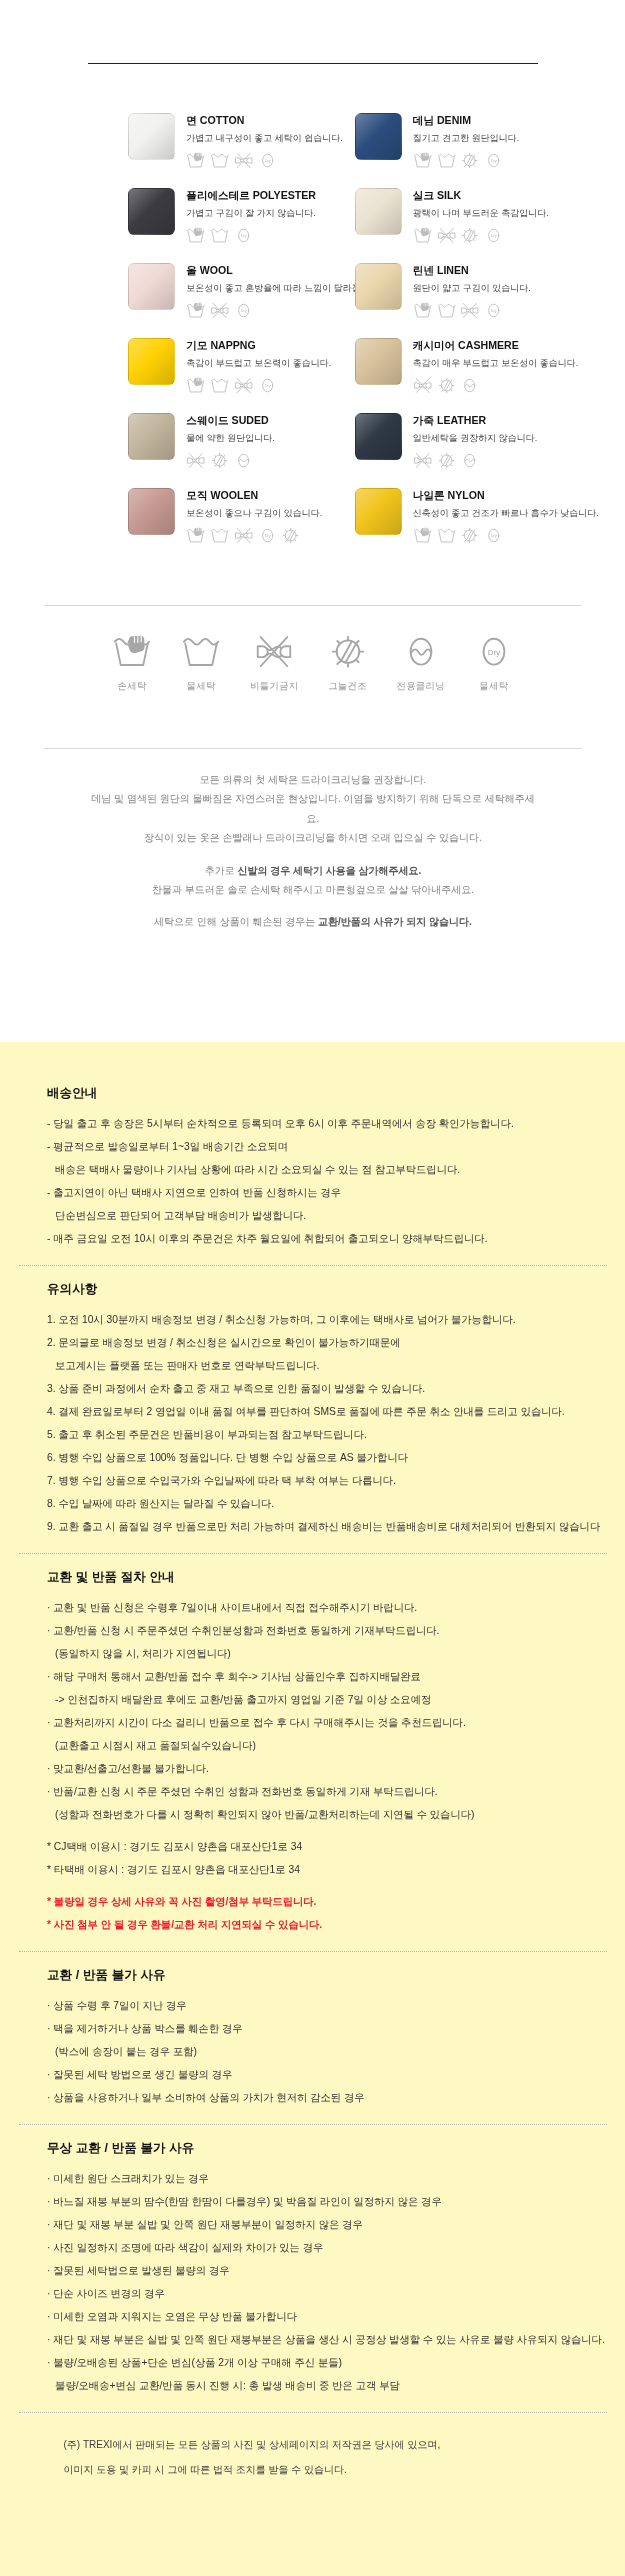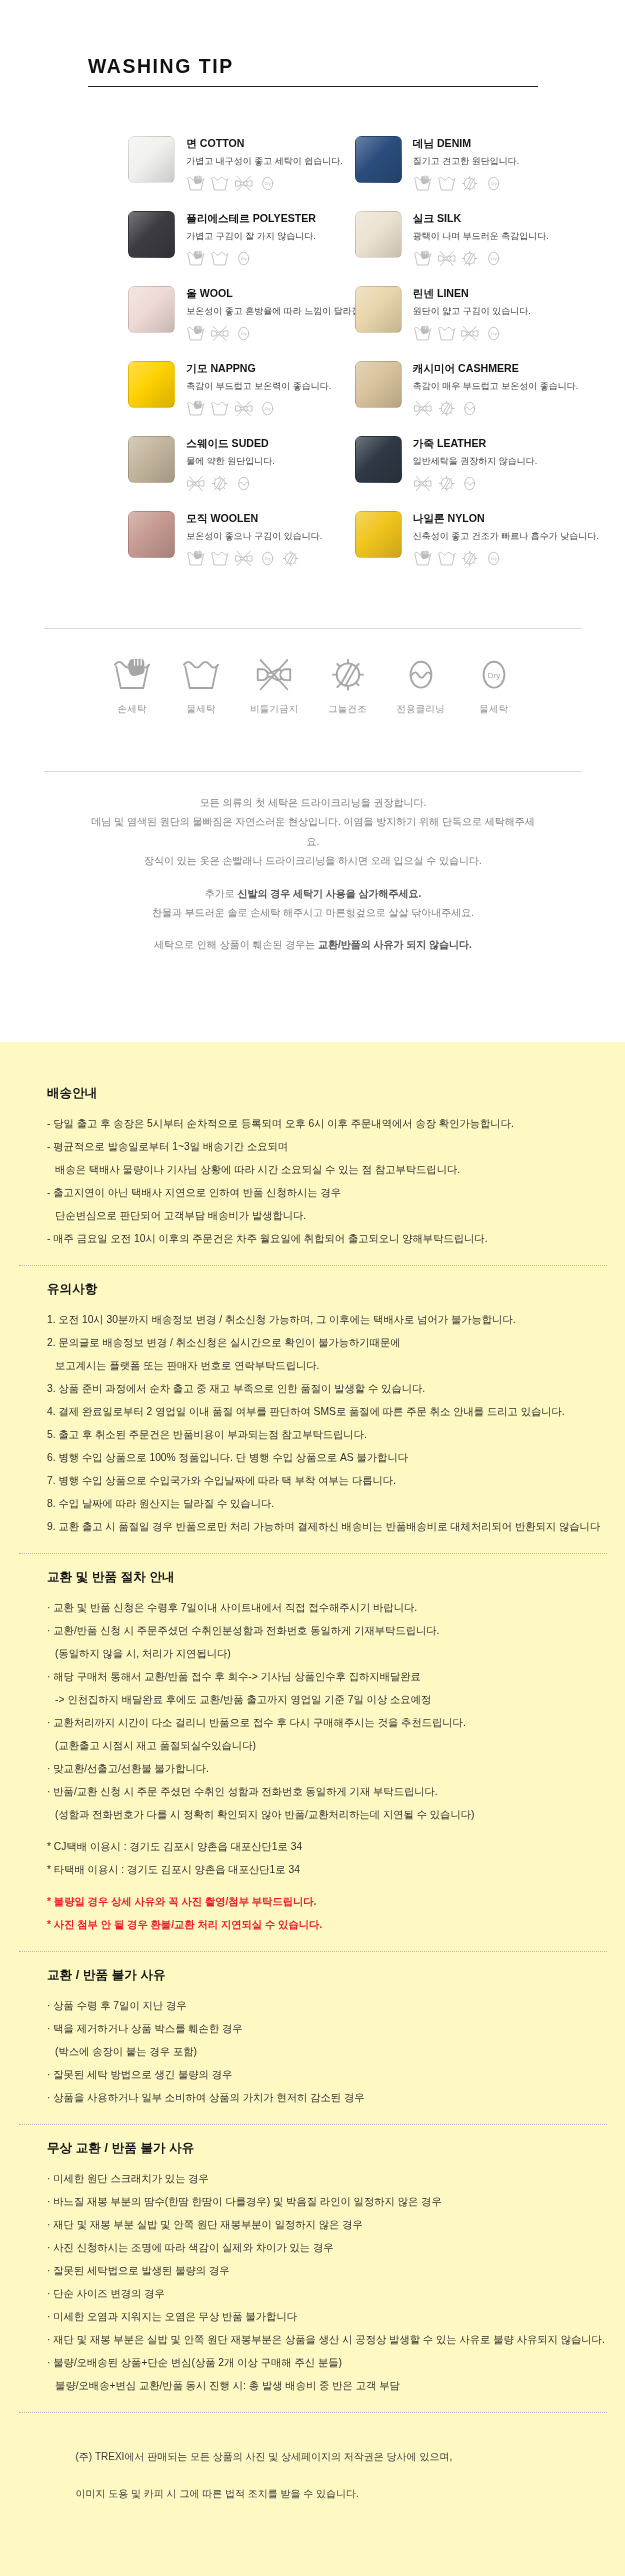--- a/index.html
+++ b/index.html
@@ -39,21 +39,21 @@
   .notice{box-sizing:border-box;background:#fef9c3;min-height:1534px;padding:33px 44px 38px 47px;overflow:hidden;color:#2e2e2e;}
   .nsec{margin-top:15px;}
   .nsec:first-child{margin-top:10px;}
   .nsec h2{margin:0 0 10px;font-size:12.5px;font-weight:800;color:#151515;letter-spacing:0.1px;}
   .nsec p{margin:0;font-size:10.3px;line-height:23px;white-space:nowrap;color:#2e2e2e;}
   .nsec p.indent{padding-left:8.1px;}
   .nsec p.gap{margin-top:8.8px;}
   .nsec p.red{color:#f01e2c;font-weight:700;}
   hr.ndiv{border:0;border-top:0.6px dotted #b8b8b8;margin:15px -25px 15px -28px;}
   .footer{padding:3.8px 0 0 12.5px;}
-  .footer p{margin:16px;font-size:10px;line-height:20.7px;color:#3b3b3b;white-space:nowrap;}
+  .footer p{margin:4px;font-size:10px;line-height:20.7px;color:#3b3b3b;white-space:nowrap;}
 </style>
 </head>
 <body>
 
 <svg width="0" height="0" style="position:absolute" aria-hidden="true">
   <defs>
     <symbol id="sym-handwash" viewBox="0 0 48 48">
       <path d="M3.5 14 c3.4 -4.6 6.9 -4.6 10.3 0 c3.4 4.6 6.9 4.6 10.3 0 c3.4 -4.6 6.9 -4.6 10.3 0 c3.4 4.6 6.9 4.6 10.3 0"></path>
       <path d="M5 16 L10.5 42 H37.5 L43 16"></path>
       <path d="M20.5 11 c0 -2 1.6 -3.6 3.6 -3.6 l10.4 -0.6 c2.2 -0.1 4 1.6 4.1 3.8 l0.5 9.8 c0.1 2.4 -1.5 4.5 -3.8 5.1 l-7.6 2 c-2.6 0.7 -5.3 -0.7 -6.3 -3.2 l-2.2 -5.6 3.4 -3.2 -4.6 0.6 z" fill="currentColor" stroke="none"></path>
@@ -81,21 +81,20 @@
     <symbol id="sym-dry" viewBox="0 0 48 48">
       <ellipse cx="24" cy="26" rx="12.5" ry="15.5"></ellipse>
       <text x="24" y="29.5" text-anchor="middle" font-size="9.5" fill="currentColor" stroke="none" font-family="Liberation Sans, sans-serif">Dry</text>
     </symbol>
   </defs>
 </svg>
 
 <div class="page">
 
   <section class="wash">
-    <h1 class="title">WASHING TIP</h1>
     <div class="title-rule"></div>
 
     <div class="grid">
         <div class="fabric-item">
           <div class="swatch" style="background-color: rgb(241, 241, 238);"></div>
           <div class="fabric-info">
             <div class="fabric-name">면 COTTON</div>
             <div class="fabric-desc">가볍고 내구성이 좋고 세탁이 쉽습니다.</div>
             <div class="icon-row">
               <svg class="care-icon" viewBox="0 0 48 48">
@@ -426,21 +425,21 @@
           <p class="indent">(박스에 송장이 붙는 경우 포함)</p>
           <p>· 잘못된 세탁 방법으로 생긴 불량의 경우</p>
           <p>· 상품을 사용하거나 일부 소비하여 상품의 가치가 현저히 감소된 경우</p>
         </section>
         <hr class="ndiv">
         <section class="nsec">
           <h2>무상 교환 / 반품 불가 사유</h2>
           <p>· 미세한 원단 스크래치가 있는 경우</p>
           <p>· 바느질 재봉 부분의 땀수(한땀 한땀이 다를경우) 및 박음질 라인이 일정하지 않은 경우</p>
           <p>· 재단 및 재봉 부분 실밥 및 안쪽 원단 재봉부분이 일정하지 않은 경우</p>
-          <p>· 사진 신청하시는 조명에 따라 색감이 실제와 차이가 있는 경우</p>
+          <p>· 사진 일정하지 조명에 따라 색감이 실제와 차이가 있는 경우</p>
           <p>· 잘못된 세탁법으로 발생된 불량의 경우</p>
           <p>· 단순 사이즈 변경의 경우</p>
           <p>· 미세한 오염과 지워지는 오염은 무상 반품 불가합니다</p>
           <p>· 재단 및 재봉 부분은 실밥 및 안쪽 원단 재봉부분은 상품을 생산 시 공정상 발생할 수 있는 사유로 불량 사유되지 않습니다.</p>
           <p>· 불량/오배송된 상품+단순 변심(상품 2개 이상 구매해 주신 분들)</p>
           <p class="indent">불량/오배송+변심 교환/반품 동시 진행 시: 총 발생 배송비 중 반은 고객 부담</p>
         </section>
         <hr class="ndiv">
       </div>
     <div class="footer">

